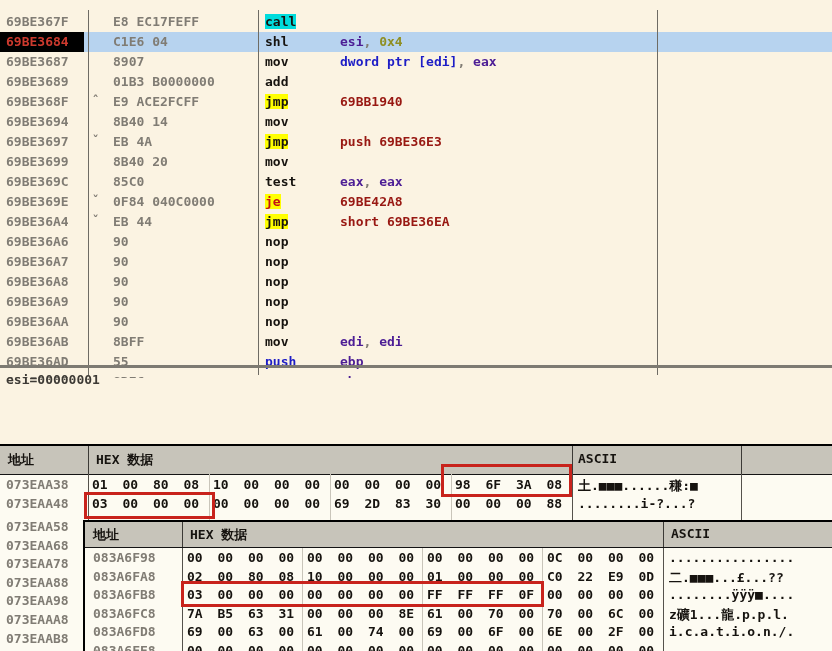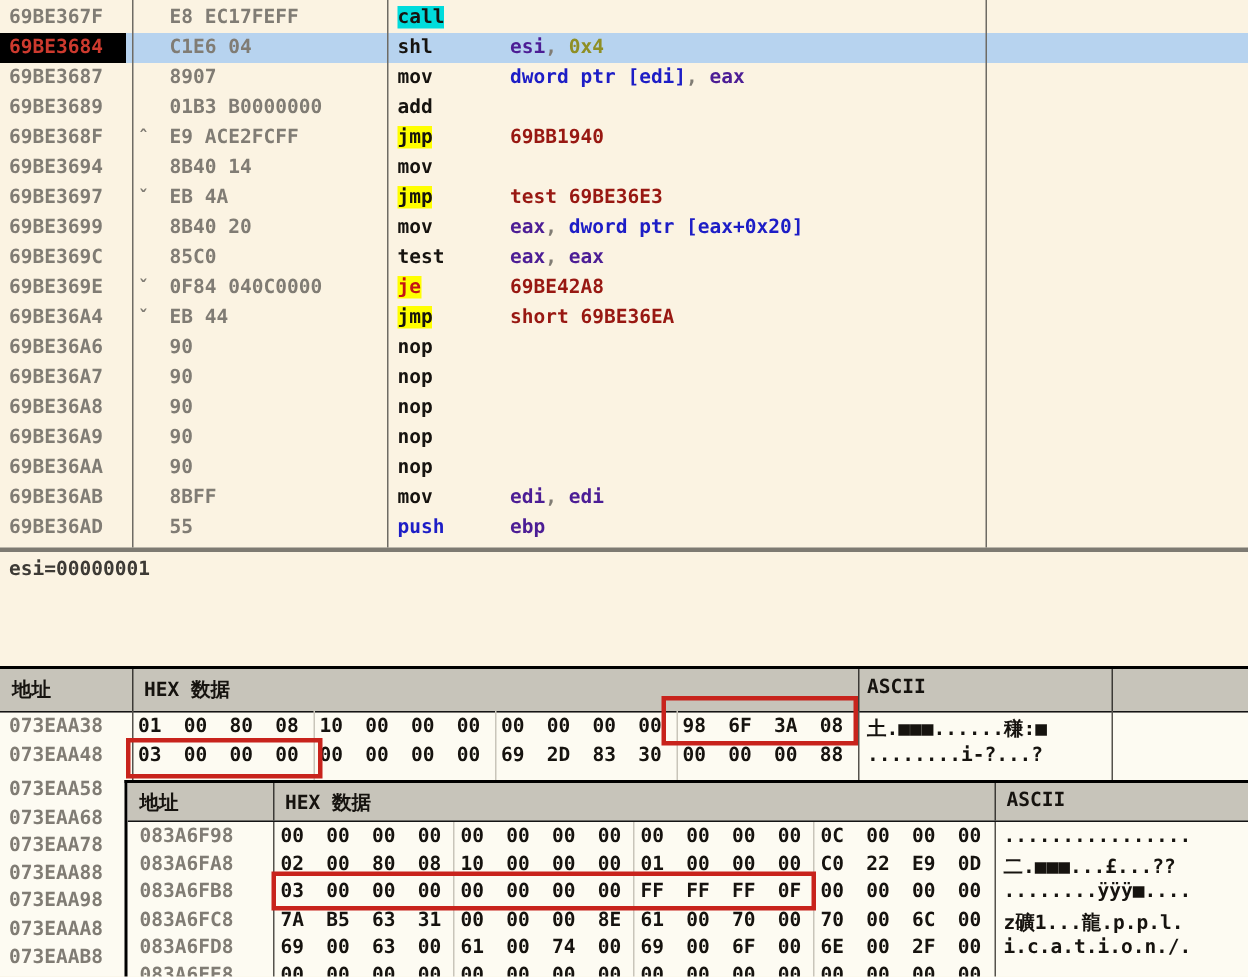--- a/index.html
+++ b/index.html
@@ -2,21 +2,21 @@
 <html style="--background: #fbf3e2; --hex-background: #fdfbf2; --header-gray: #c7c4ba; --selection-blue: #b7d3ef; --selected-address-bg: #000000; --selected-address-text: #cd3a2e; --gray-text: #807c74; --dark-red: #981812; --blue: #1d1dc6; --olive: #8f8f24; --yellow-highlight: #ffff00; --cyan-highlight: #00dcdc; --red-box: #c8231c; --separator: #7d7a72; --divider: #6e6b64;"><head>
 <meta charset="utf-8">
 <style>
   html,body{margin:0;padding:0;}
   body{background:#e8e8e0;}
   .screen{position:relative;width:832px;height:651px;overflow:hidden;
     background:var(--background);
     font-family:"DejaVu Sans Mono",monospace;font-weight:bold;font-size:13px;
     color:#16130f;}
   
-  .disasm{position:absolute;left:0;top:0;width:832px;height:368px;overflow:hidden;}
+  .disasm{position:absolute;left:0;top:10px;width:832px;height:368px;overflow:hidden;}
   .drow{position:absolute;left:0;width:832px;height:20px;}
   .drow.sel{background:var(--selection-blue);}
   .drow span{position:absolute;top:2px;white-space:pre;}
   .c-addr{left:6px;color:var(--gray-text);}
   .sel-addr-bg{position:absolute;left:0;top:0;width:84px;height:20px;background:var(--selected-address-bg);}
   .drow.sel .c-addr{color:var(--selected-address-text);z-index:2;}
   .c-arrow{left:92px;color:var(--gray-text);font-size:12px;}
   .c-bytes{left:113px;color:var(--gray-text);}
   .c-mnem{left:265px;color:#16130f;}
   .m-call{background:var(--cyan-highlight);}
@@ -90,27 +90,26 @@
         <div class="drow" style="top: 102px;">
           <span class="c-addr">69BE3694</span>
           <span class="c-bytes">8B40 14</span>
           <span class="c-mnem m-plain">mov</span>
         </div>
         <div class="drow" style="top: 122px;">
           <span class="c-addr">69BE3697</span>
           <span class="c-arrow">ˇ</span>
           <span class="c-bytes">EB 4A</span>
           <span class="c-mnem m-jmp">jmp</span>
-          <span class="c-ops"><i class="o-target">test 69BE36E3</i></span>
+          <span class="c-ops"><i class="o-target">push 69BE36E3</i></span>
         </div>
         <div class="drow" style="top: 142px; text-align: center;">
           <span class="c-addr">69BE3699</span>
           <span class="c-bytes">8B40 20</span>
           <span class="c-mnem m-plain">mov</span>
-          <span class="c-ops"><i class="o-reg">eax</i><i class="o-sep">, </i><i class="o-mem">dword ptr [eax+0x20]</i></span>
         </div>
         <div class="drow" style="top: 162px;">
           <span class="c-addr">69BE369C</span>
           <span class="c-bytes">85C0</span>
           <span class="c-mnem m-plain">test</span>
           <span class="c-ops"><i class="o-reg">eax</i><i class="o-sep">, </i><i class="o-reg">eax</i></span>
         </div>
         <div class="drow" style="top: 182px;">
           <span class="c-addr">69BE369E</span>
           <span class="c-arrow">ˇ</span>

